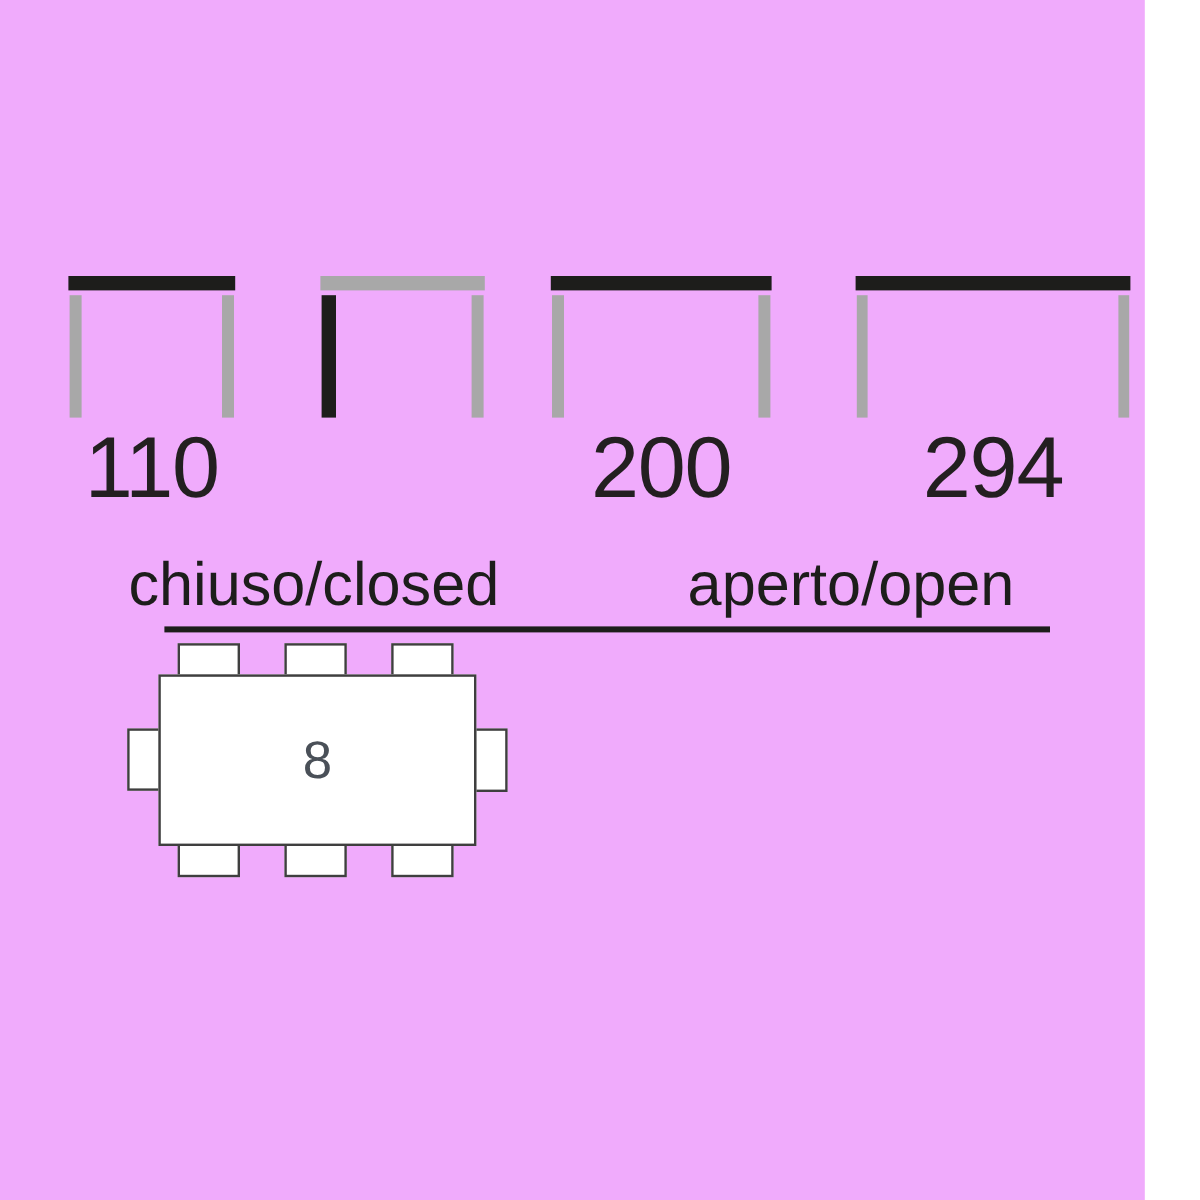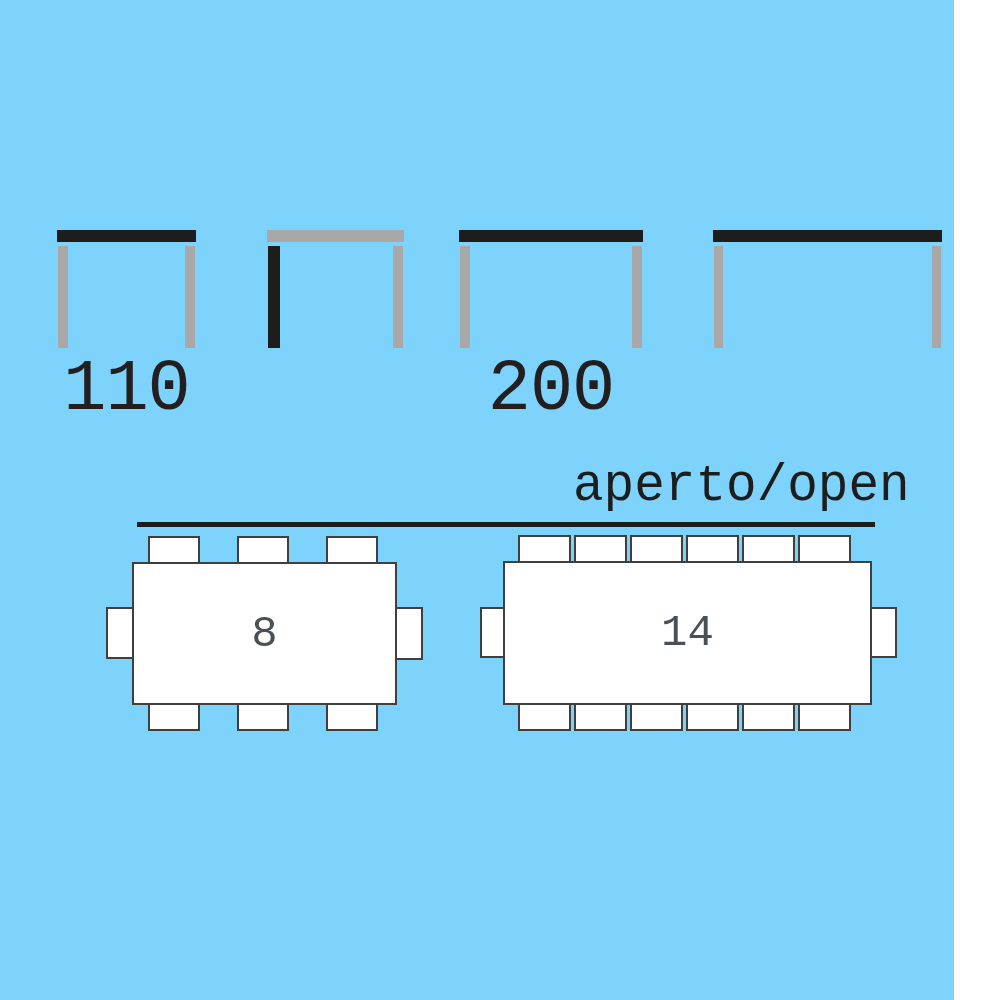--- a/index.html
+++ b/index.html
@@ -1,18 +1,18 @@
 <!DOCTYPE html>
 <html><head>
 <meta charset="utf-8">
 <style>
   html,body { margin:0; padding:0; background:#ffffff; }
   .canvas {
-    position:relative; width:954px; height:1000px; background:#7dd3fc;
-    font-family:Liberation Mono, monospace; overflow:hidden;
+    position:relative; width:954px; height:1000px; background:#f0abfc;
+    font-family:Liberation Sans, sans-serif; overflow:hidden;
   }
 
   
   .side-view { position:absolute; top:230px; height:118px; }
   .sv-110 { left:57px;  width:139px; }
   .sv-75  { left:267px; width:137px; }
   .sv-200 { left:459px; width:184px;text-align:center; }
   .sv-294 { left:713px; width:229px; }
 
   .sv-bar { position:absolute; top:0; left:0; right:0; height:12px; }
@@ -99,52 +99,35 @@
     <div class="sv-bar c-black"></div>
     <div class="sv-leg left c-gray"></div>
     <div class="sv-leg right c-gray"></div>
     <div class="sv-label">200</div>
   </div>
 
   <div class="side-view sv-294">
     <div class="sv-bar c-black"></div>
     <div class="sv-leg left c-gray"></div>
     <div class="sv-leg right c-gray"></div>
+    <div class="sv-label">294</div>
   </div>
 
+  <div class="heading heading-closed">chiuso/closed</div>
   <div class="heading heading-open">aperto/open</div>
   <div class="divider"></div>
 
   <div class="plan plan-closed">
     <div class="chair ct p1"></div>
     <div class="chair ct p2"></div>
     <div class="chair ct p3"></div>
     <div class="chair cb p1"></div>
     <div class="chair cb p2"></div>
     <div class="chair cb p3"></div>
     <div class="chair cl"></div>
     <div class="chair cr"></div>
     <div class="table-top">
       <span class="seat-count">8</span>
     </div>
   </div>
 
-  <div class="plan plan-open">
-    <div class="chair ct p1"></div>
-    <div class="chair ct p2"></div>
-    <div class="chair ct p3"></div>
-    <div class="chair ct p4"></div>
-    <div class="chair ct p5"></div>
-    <div class="chair ct p6"></div>
-    <div class="chair cb p1"></div>
-    <div class="chair cb p2"></div>
-    <div class="chair cb p3"></div>
-    <div class="chair cb p4"></div>
-    <div class="chair cb p5"></div>
-    <div class="chair cb p6"></div>
-    <div class="chair cl"></div>
-    <div class="chair cr"></div>
-    <div class="table-top">
-      <span class="seat-count">14</span>
-    </div>
-  </div>
 
 </div>
 
 </body></html>

